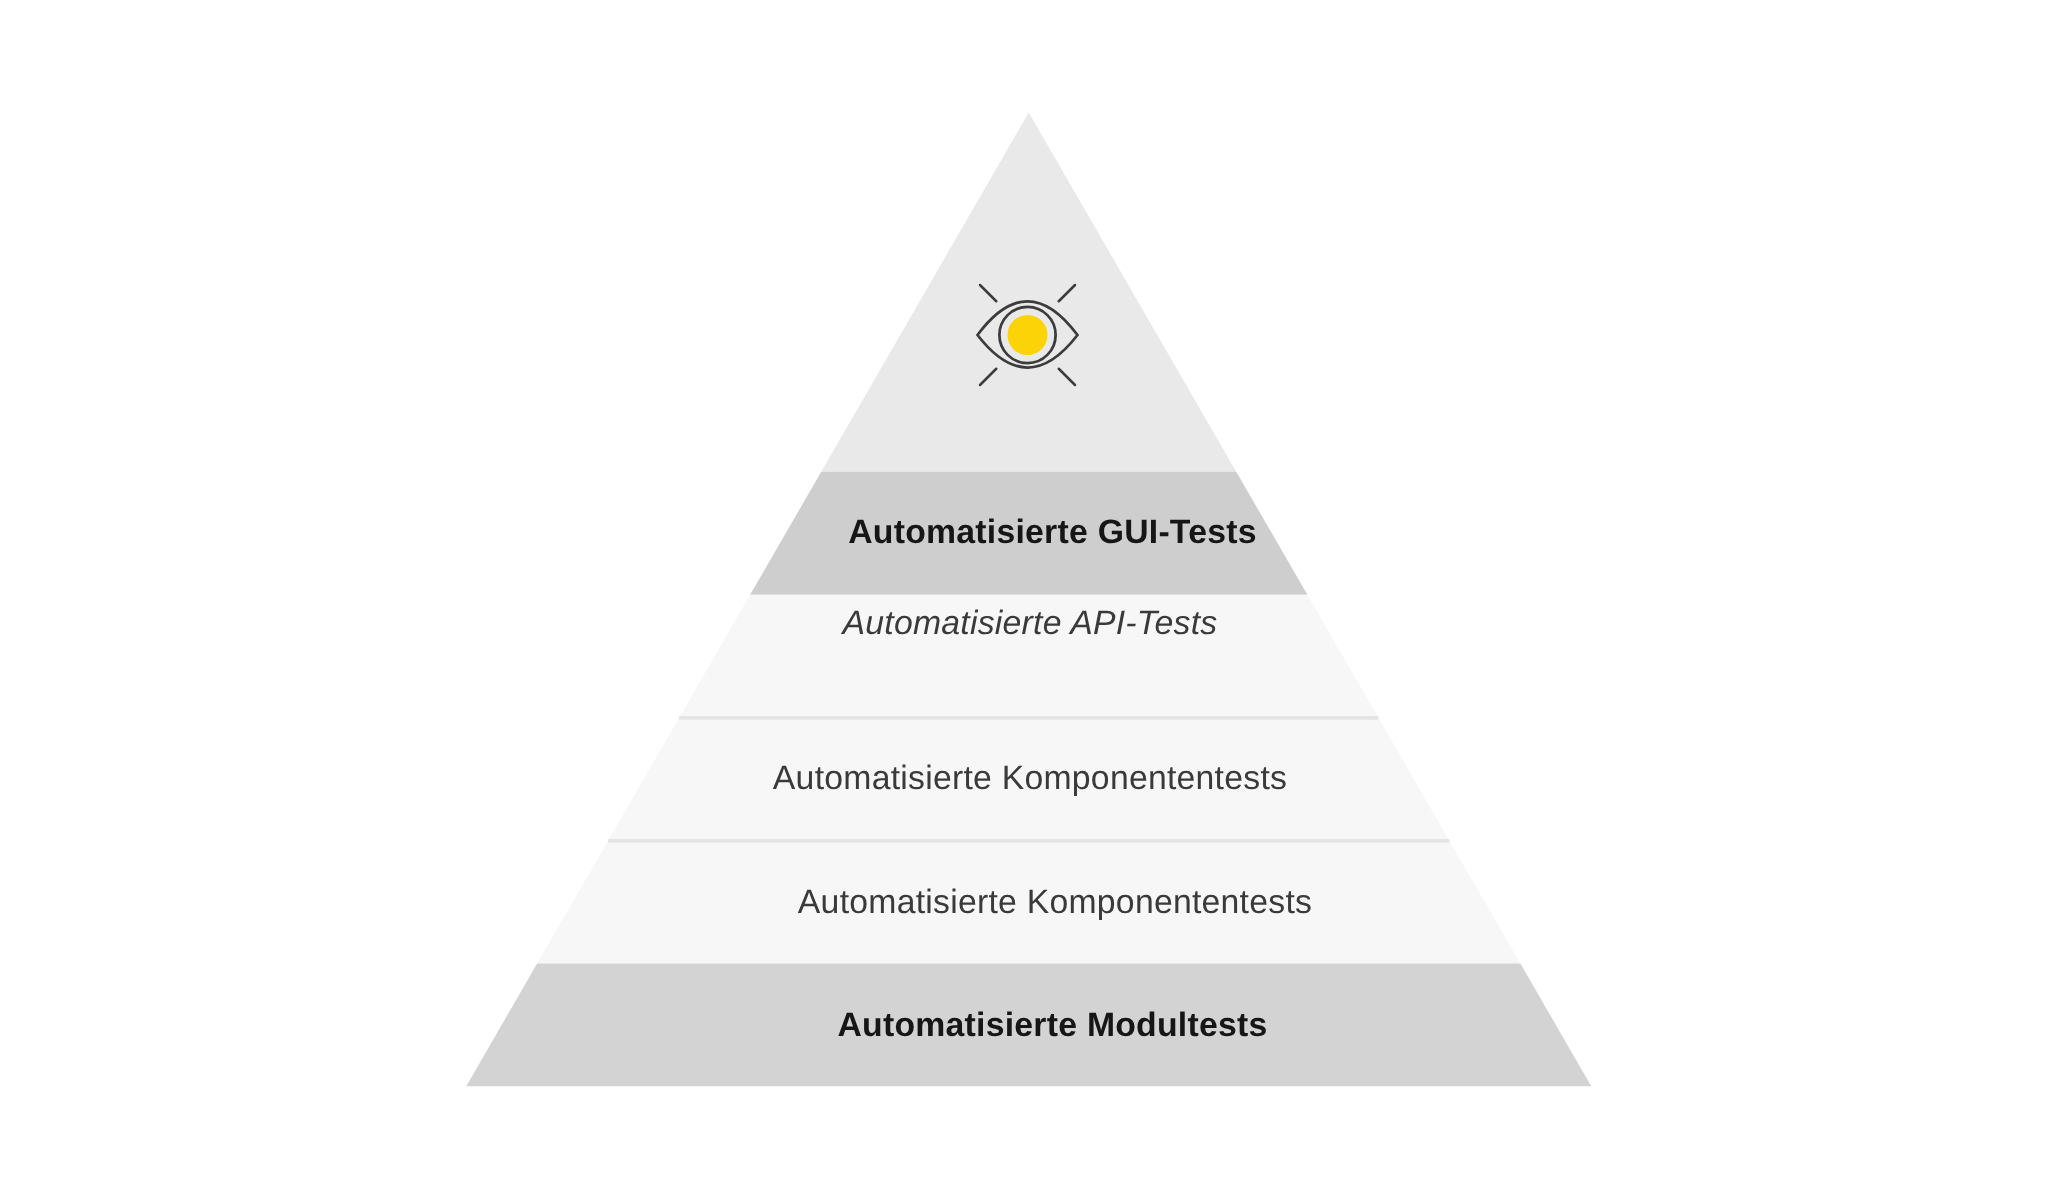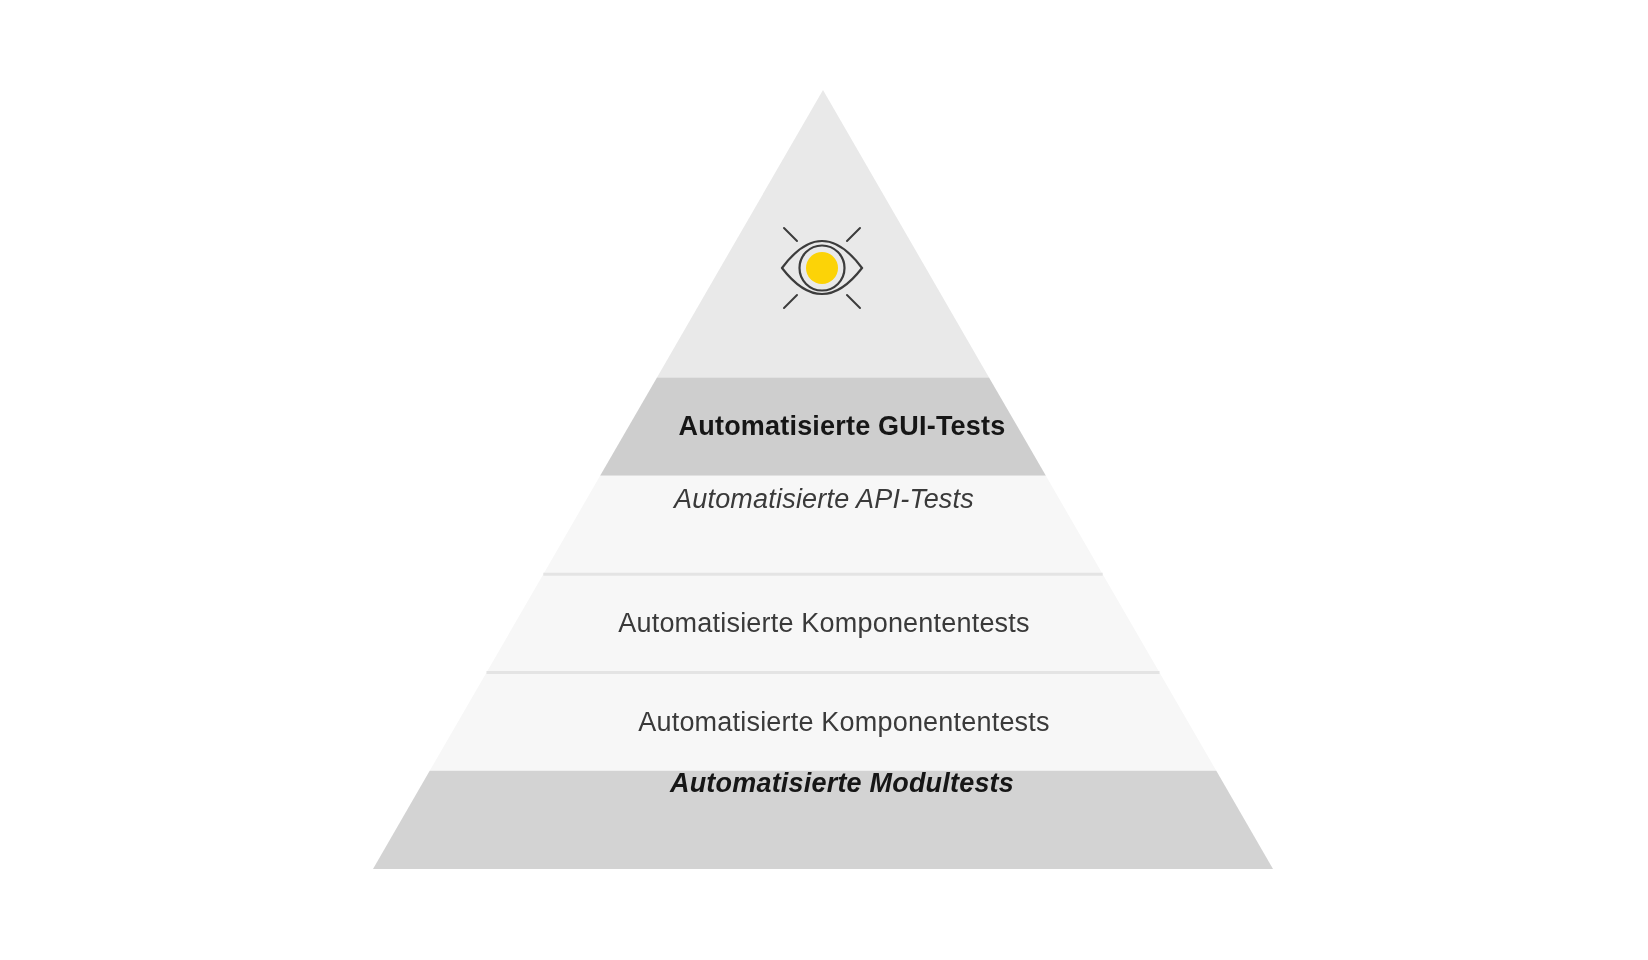--- a/index.html
+++ b/index.html
@@ -35,21 +35,21 @@
   }
   .band-label.emphasis {
     font-weight: bold;
     color: #161616;
     margin-left: 36px;
   }
   .lbl-gui        { top: 426px; }
   .lbl-api        { top: 499px; font-style: italic; }
   .lbl-integration{ top: 623px; }
   .lbl-komponenten{ top: 722px; padding-left: 40px; }
-  .lbl-modul      { top: 783px; font-style: italic; }
+  .lbl-modul      { top: 820px; }
 </style>
 </head>
 <body>
 
 <div class="canvas">
 
   <svg class="pyramid-svg" width="1648" height="960" viewBox="0 0 1648 960">
 
     <polygon points="823,90 989.0,377.4 657.0,377.4" fill="#e9e9e9"></polygon>
 

